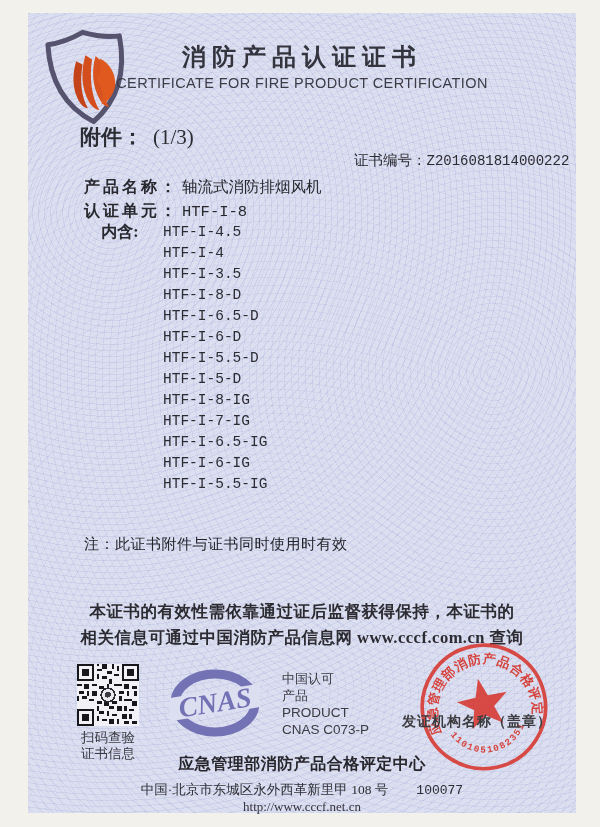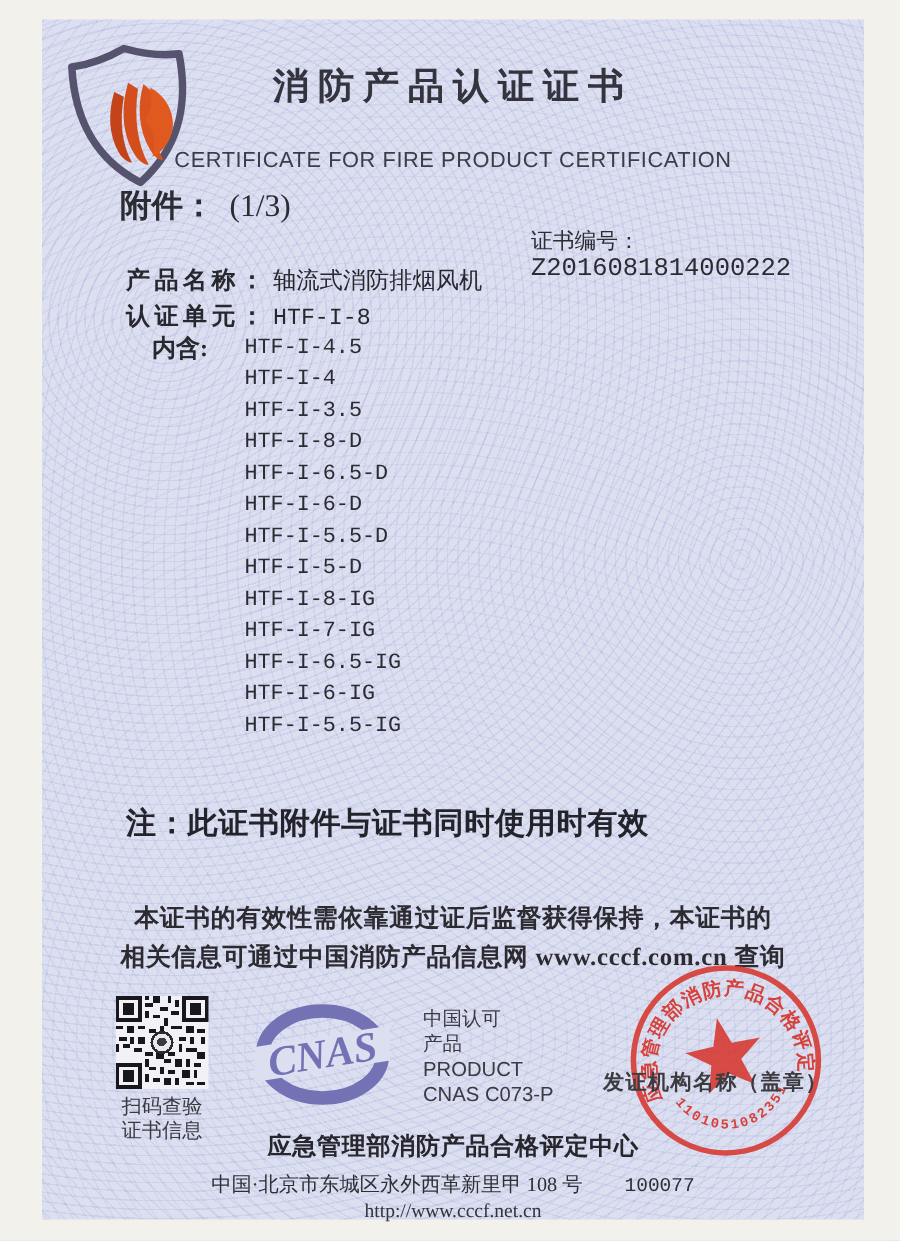--- a/index.html
+++ b/index.html
@@ -11,33 +11,33 @@
     background-image:
       repeating-radial-gradient(circle at 15% 25%, rgba(255,255,255,0) 0 5px, rgba(128,138,205,0.16) 5px 6px),
       repeating-radial-gradient(circle at 85% 45%, rgba(255,255,255,0) 0 6px, rgba(128,138,205,0.13) 6px 7px),
       repeating-radial-gradient(circle at 45% 85%, rgba(255,255,255,0) 0 7px, rgba(128,138,205,0.10) 7px 8px);
   }
   .abs{position:absolute;}
   .cjk{font-family:"Liberation Serif","DejaVu Serif",serif;}
   #title-cn{left:0;right:0;top:28px;text-align:center;font-size:24px;font-weight:bold;
     letter-spacing:6px;color:#34343e;}
   #title-en{left:0;right:0;top:62px;text-align:center;font-size:14.5px;
-    font-family:"Liberation Sans","DejaVu Sans",sans-serif;letter-spacing:0.4px;color:#3c3c48;margin-top:24px;}
+    font-family:"Liberation Sans","DejaVu Sans",sans-serif;letter-spacing:0.4px;color:#3c3c48;}
   #attachment{left:52px;top:110px;font-size:21px;font-weight:bold;color:#2c2c34;}
   #attachment .num{font-weight:normal;font-family:"Liberation Serif",serif;margin-left:10px;}
   #certno{left:326px;top:138px;font-size:14.5px;color:#2b2b33;}
-  #certno .val{font-family:"Liberation Mono","DejaVu Sans Mono",monospace;font-size:17px;}
+  #certno .val{font-family:"Liberation Mono","DejaVu Sans Mono",monospace;font-size:14px;}
   .field-row{left:56px;height:22px;font-size:16px;color:#27272e;white-space:nowrap;}
   .flabel{font-weight:bold;letter-spacing:3px;}
   .fcolon{font-weight:bold;margin-right:6px;}
   .fvalue{font-size:15.5px;}
   .mono{font-family:"Liberation Mono","DejaVu Sans Mono",monospace;}
   #contains-label{left:56px;top:209px;width:72px;text-align:center;font-size:16px;font-weight:bold;color:#27272e;}
   #contains-list{left:135px;top:209px;font-size:14.5px;line-height:21px;color:#2b2b33;}
-  #note-line{left:56px;top:522px;font-size:20px;font-weight:bold;color:#23232b;letter-spacing:0.5px;}
+  #note-line{left:56px;top:522px;font-size:15px;font-weight:normal;color:#23232b;letter-spacing:0.5px;}
   .validity{left:0;right:0;text-align:center;font-size:16.5px;font-weight:bold;color:#2b2b31;letter-spacing:0.5px;}
   #qr-block{left:40px;top:651px;width:80px;text-align:center;}
   #qr-code{display:block;margin:0 auto;}
   #qr-caption{margin-top:4px;font-size:13.5px;line-height:16px;color:#3a3a42;}
   #cnas-logo{left:142px;top:655px;}
   #accred{left:254px;top:657px;font-size:13px;line-height:17px;color:#3a3a42;}
   #accred .en{font-family:"Liberation Sans","DejaVu Sans",sans-serif;font-size:13.5px;}
   #stamp{left:387px;top:624px;transform:rotate(-12deg);opacity:0.92;}
   #stamp-label{left:374px;top:700px;font-size:14px;font-weight:bold;color:#3c3c40;letter-spacing:1px;white-space:nowrap;}
   #org-line{left:0;right:0;top:741px;text-align:center;font-size:16px;font-weight:bold;color:#26262c;letter-spacing:0.5px;}

